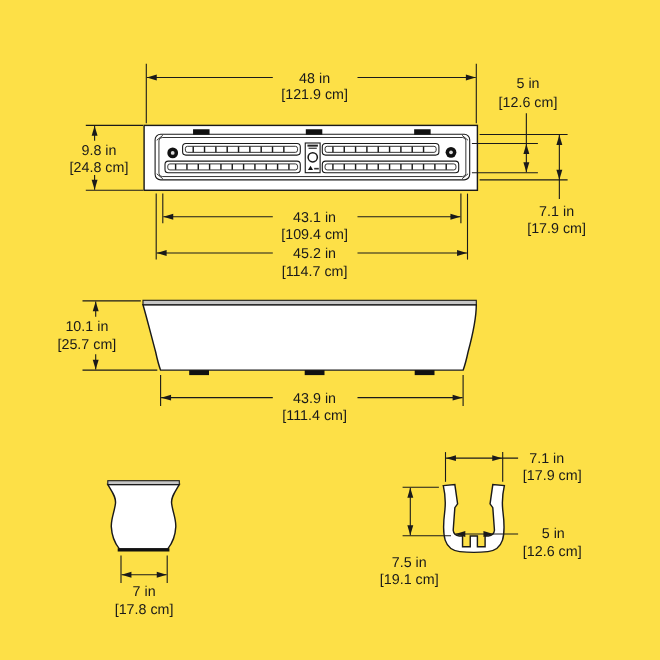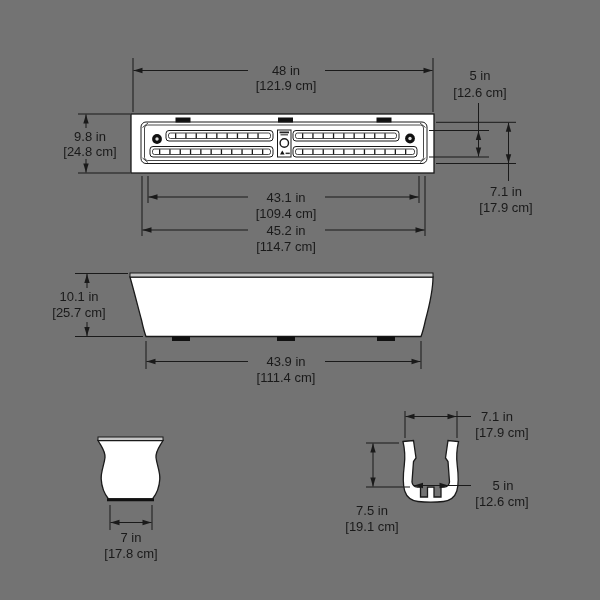--- a/index.html
+++ b/index.html
@@ -4,21 +4,21 @@
 <style>
   html, body {
     margin: 0;
     padding: 0;
     background: #ffffff;
     font-family: "Liberation Sans", sans-serif;
   }
   .stage {
     width: 600px;
     height: 600px;
-    background: #737373;
+    background: #fde047;
     position: relative;
     overflow: hidden;
   }
   svg text {
     font-family: "Liberation Sans", sans-serif;
     font-size: 13px;
     fill: #1a1a1a;
   }
   .ln   { stroke: #1a1a1a; stroke-width: 1; fill: none; }
   .body { stroke: #1a1a1a; stroke-width: 1.3; fill: #ffffff; }

